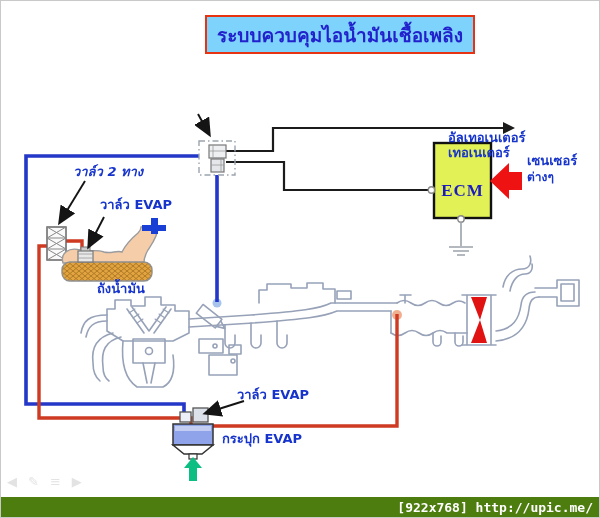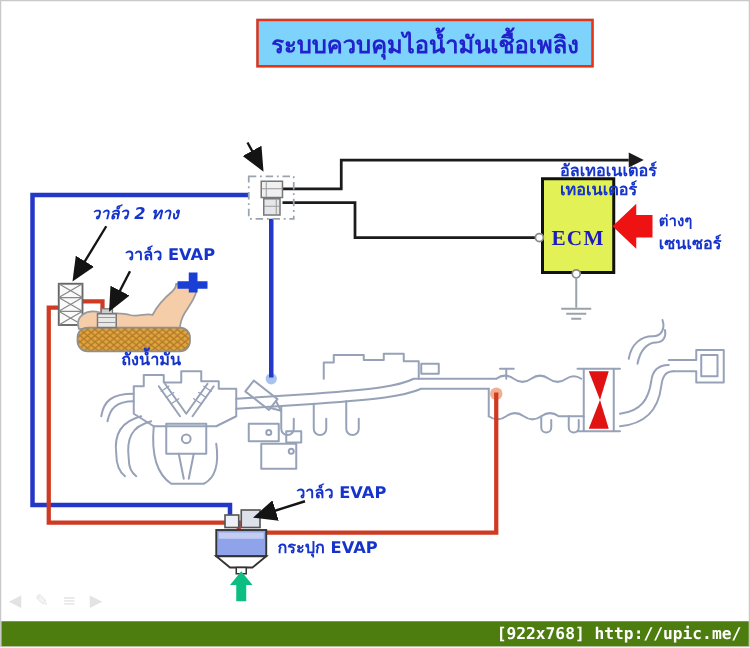--- a/index.html
+++ b/index.html
@@ -186,21 +186,21 @@
   <div id="title-box">
     <span>ระบบควบคุมไอน้ำมันเชื้อเพลิง</span>
   </div>
 
 
   <div class="lbl" style="left:447px;top:85px;margin-top:44px;">
     <div>อัลเทอเนเตอร์</div>
     <div>เทอเนเตอร์</div>
   </div>
 
-  <div class="lbl" style="left:526px;top:152px;margin-top:35px;">เซนเซอร์</div>
+  <div class="lbl" style="left:526px;top:152px;">เซนเซอร์</div>
   <div class="lbl lbl-big" style="left:526px;top:167px;">ต่างๆ</div>
 
   <div class="lbl" style="left:72px;top:163px;font-style:italic;">วาล์ว 2 ทาง</div>
   <div class="lbl" style="left:99px;top:196px;">วาล์ว EVAP</div>
   <div class="lbl" style="left:96px;top:280px;">ถังน้ำมัน</div>
 
   <div class="lbl" style="left:236px;top:386px;">วาล์ว EVAP</div>
   <div class="lbl" style="left:221px;top:430px;">กระปุก EVAP</div>
 
   <div id="ecm-text">ECM</div>

